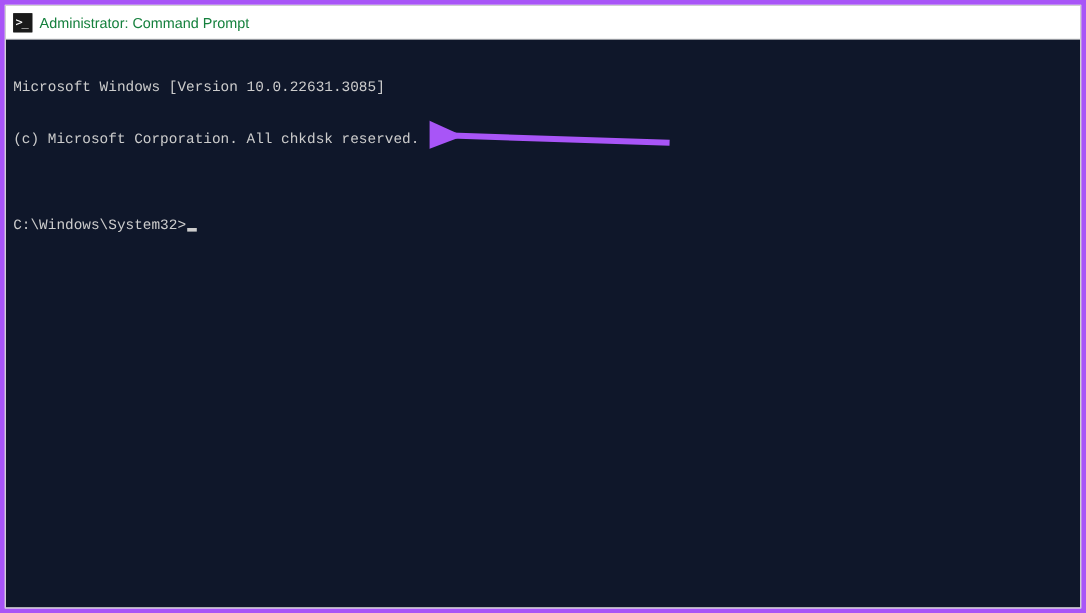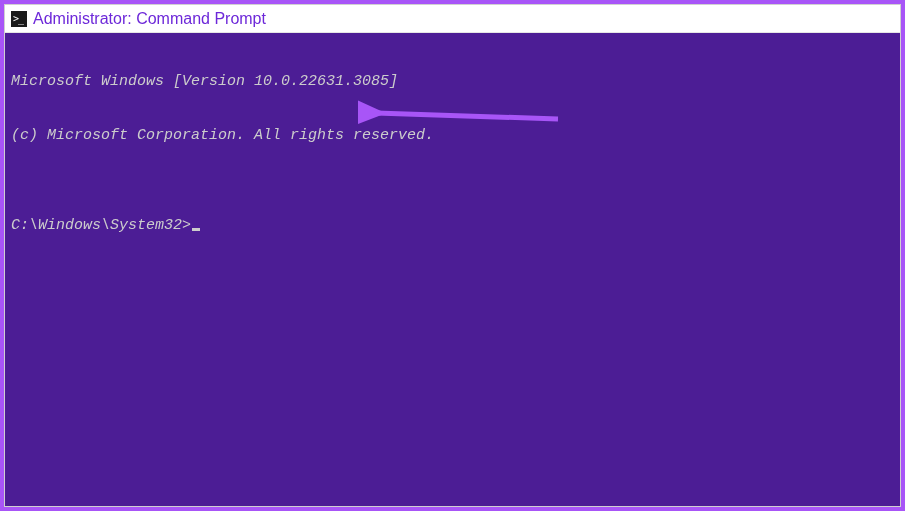--- a/index.html
+++ b/index.html
@@ -39,35 +39,34 @@
       align-items: center;
       justify-content: center;
       margin-right: 6px;
       color: #fff;
       font-size: 9px;
       font-family: Consolas, monospace;
       line-height: 1;
       letter-spacing: -1px;
     }
     .titlebar-text {
-      font-size: 16px;
-      color: #6d28d9;
+      font-size: 12px;
+      color: #15803d;
     }
     .console {
       flex: 1;
-      background: #4c1d95;
+      background: #0f172a;
       color: #cccccc;
       font-family: Consolas, "Courier New", monospace;
-      font-size: 15px;
+      font-size: 12px;
       line-height: 1.2;
       padding: 4px 6px;
       white-space: pre;
       position: relative;
       overflow: hidden;
-      font-style: italic;
     }
     .console-line {
       display: block;
     }
     .prompt-line {
       display: flex;
       align-items: baseline;
     }
     .cursor {
       display: inline-block;
@@ -94,21 +93,21 @@
     <div class="titlebar-icon">
       <svg width="16" height="16" viewBox="0 0 16 16">
         <rect x="0" y="0" width="16" height="16" fill="#1a1a1a"></rect>
         <text x="2" y="11" font-family="Consolas,monospace" font-size="10" fill="#ffffff">&gt;_</text>
       </svg>
     </div>
     <span class="titlebar-text">Administrator: Command Prompt</span>
   </div>
   <div class="console">
     <span class="console-line">Microsoft Windows [Version 10.0.22631.3085]</span>
-    <span class="console-line">(c) Microsoft Corporation. All rights reserved.</span>
+    <span class="console-line">(c) Microsoft Corporation. All chkdsk reserved.</span>
     <span class="console-line"></span>
     <span class="prompt-line"><span>C:\Windows\System32&gt;</span><span class="cursor"></span></span>
   </div>
 </div>
 
 <svg class="annotation-arrow" width="210" height="36" viewBox="0 0 210 36">
   <defs>
     <marker id="arrowhead" markerWidth="12" markerHeight="10" refX="2" refY="5" orient="auto">
       <polygon points="12 0, 0 5, 12 10" fill="#a855f7"></polygon>
     </marker>

